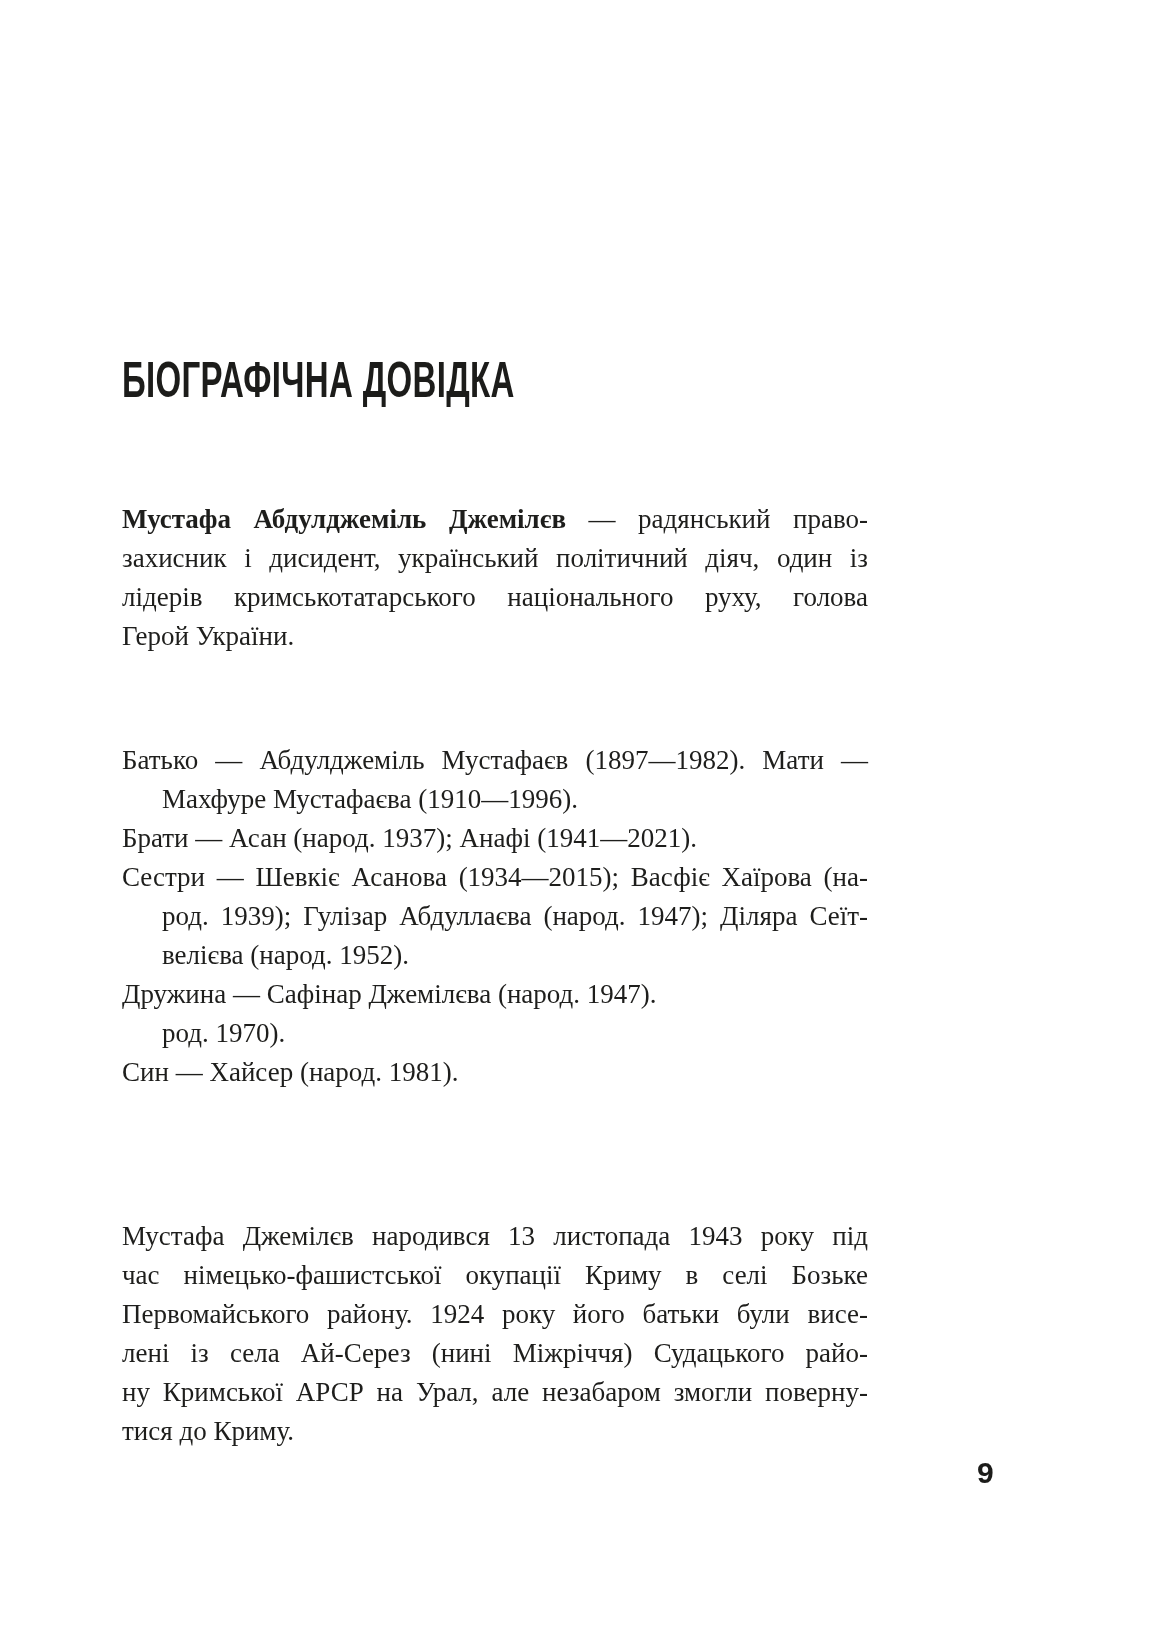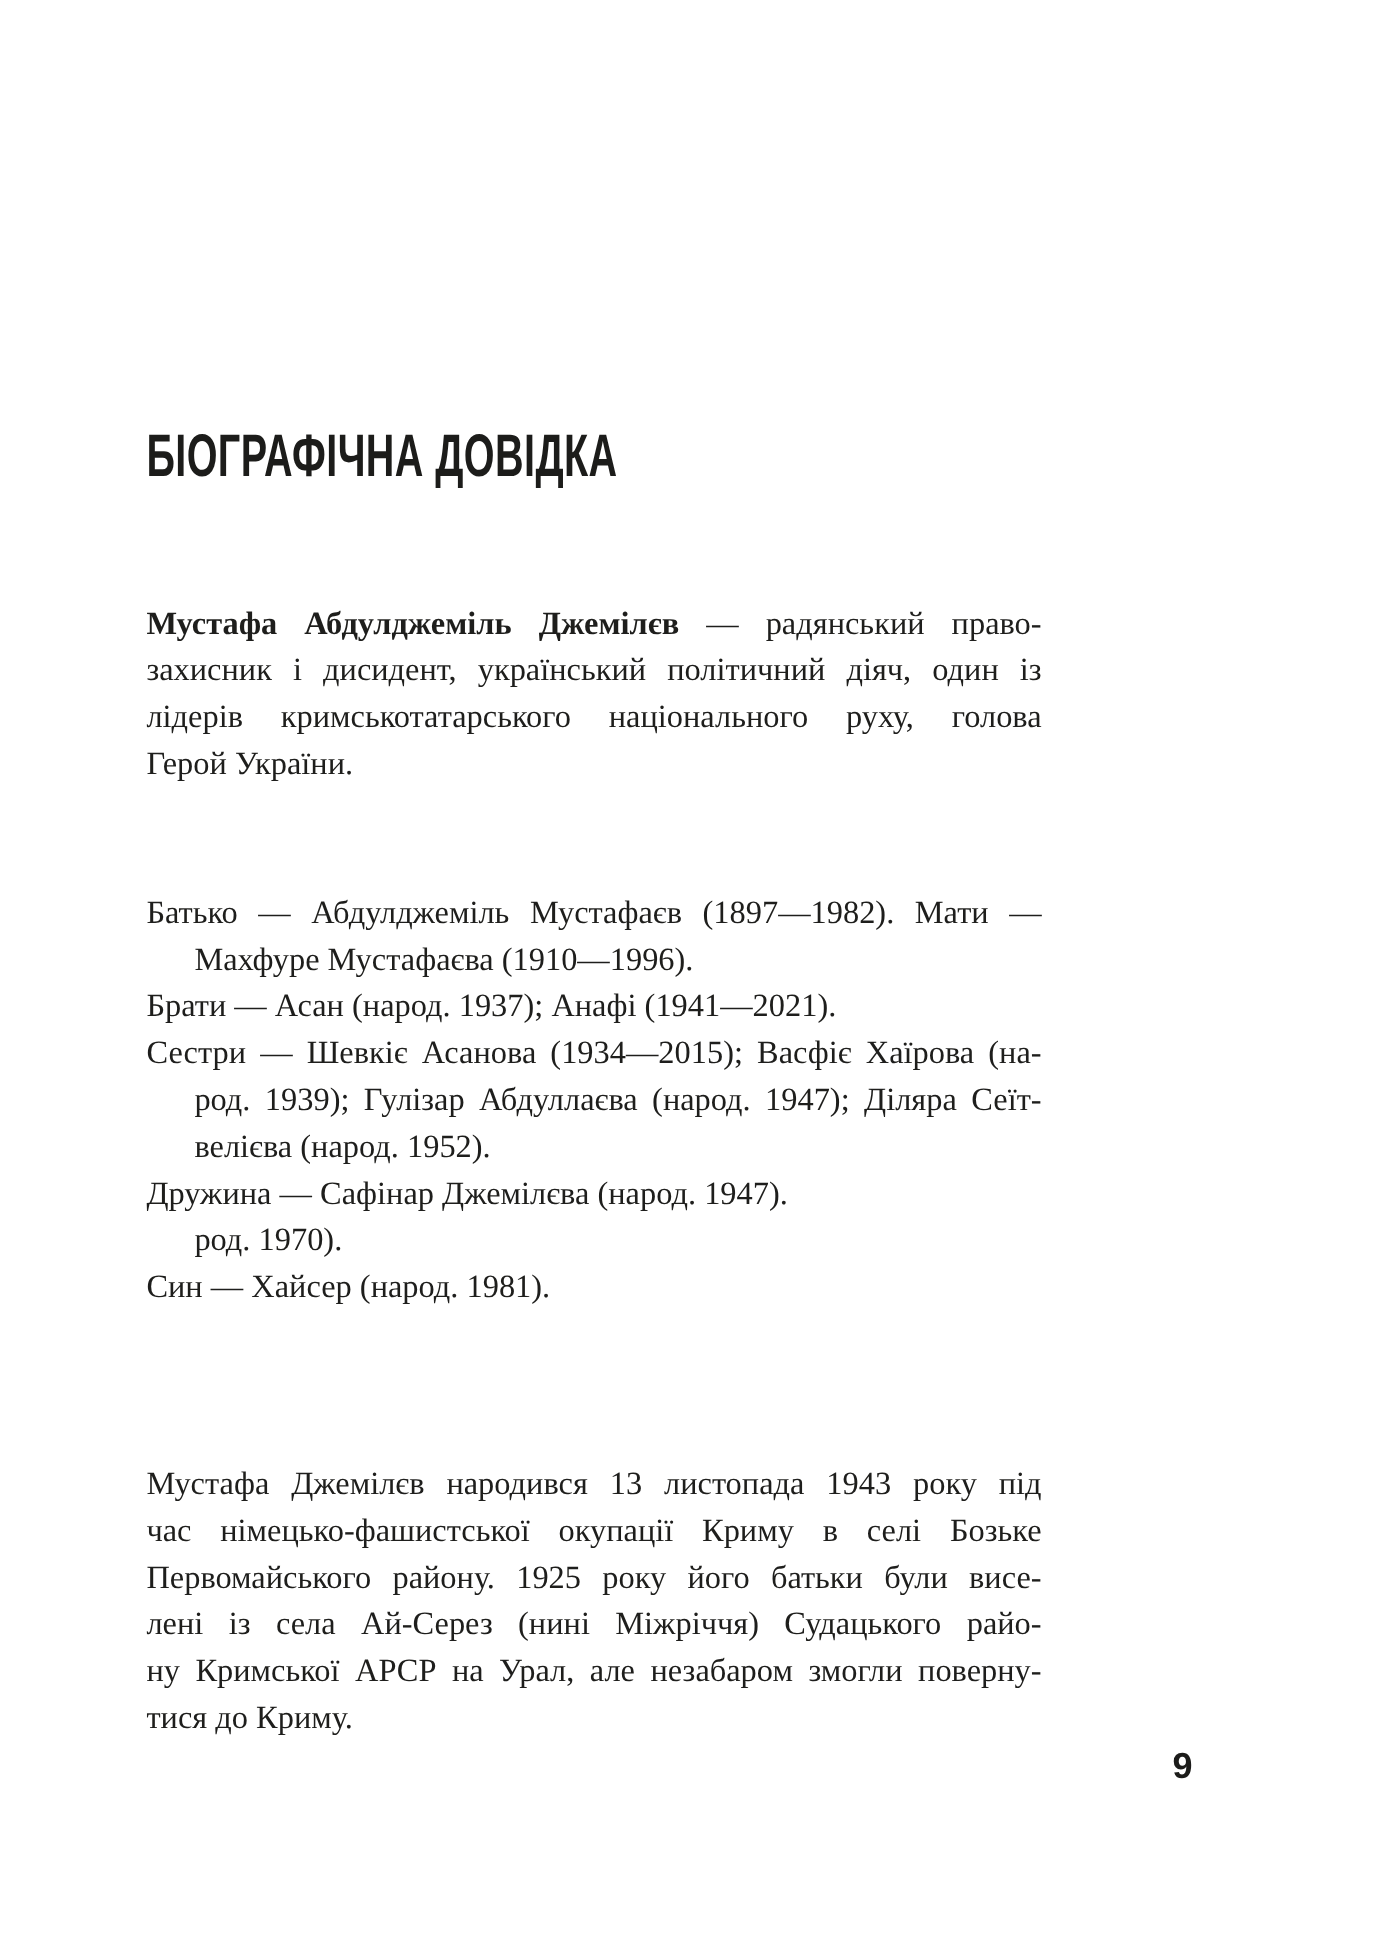--- a/index.html
+++ b/index.html
@@ -107,21 +107,21 @@
       <div class="line endl ind">род. 1970).</div>
     </div>
     <div>
       <div class="line endl">Син — Хайсер (народ. 1981).</div>
     </div>
   </div>
 
   <div class="block birth">
     <div class="line full">Мустафа Джемілєв народився 13 листопада 1943 року під</div>
     <div class="line full">час німецько-фашистської окупації Криму в селі Бозьке</div>
-    <div class="line full">Первомайського району. 1925 року його батьки були висе-</div>
+    <div class="line full">Первомайського району. 1924 року його батьки були висе-</div>
     <div class="line full">лені із села Ай-Серез (нині Міжріччя) Судацького райо-</div>
     <div class="line full">ну Кримської АРСР на Урал, але незабаром змогли поверну-</div>
     <div class="line endl">тися до Криму.</div>
   </div>
 
   <div class="page-number">9</div>
 
 </div>
 
 </body></html>

